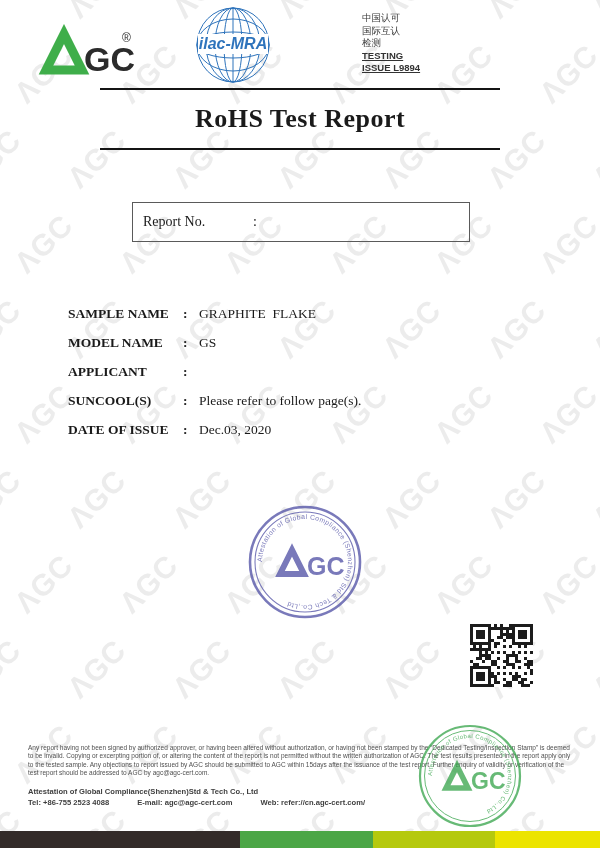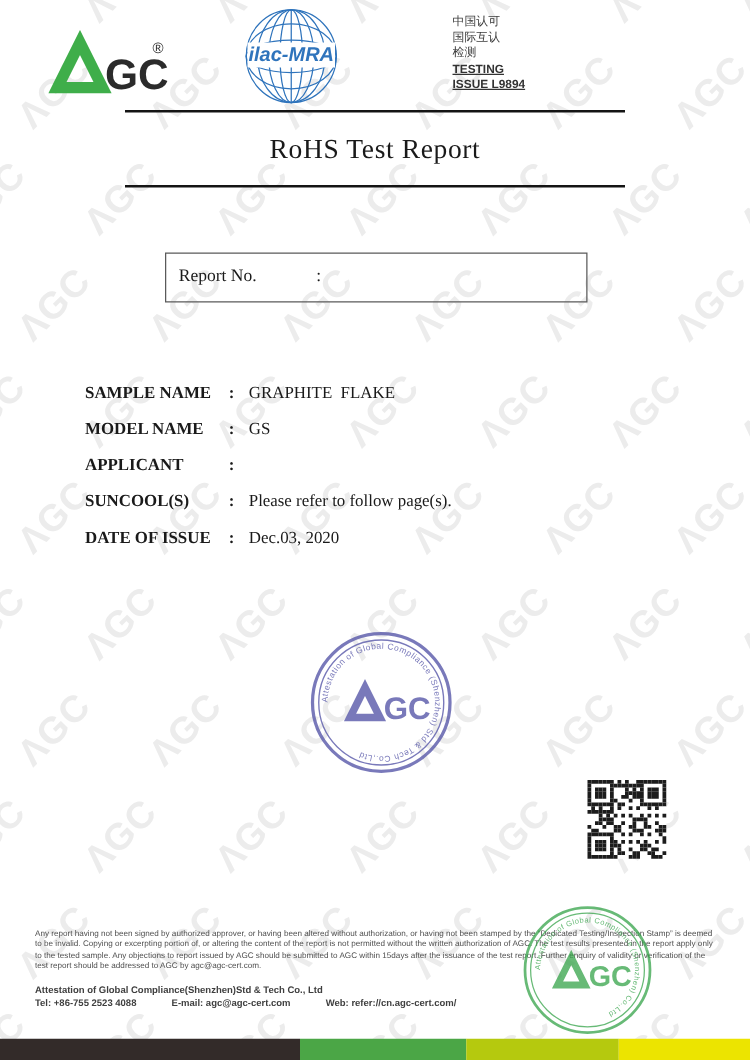--- a/index.html
+++ b/index.html
@@ -31,21 +31,21 @@
   #accred{position:absolute;left:362px;top:12px;
     font-family:"Liberation Sans","DejaVu Sans",sans-serif;font-size:9.5px;
     line-height:12.5px;color:#3c3c3c;}
   #accred .b{font-weight:bold;color:#333;text-decoration:underline;}
   
   #title-block{
     position:absolute;left:100px;top:88px;width:400px;height:58px;
     border-top:2px solid #141414;border-bottom:2px solid #141414;
     display:flex;align-items:center;justify-content:center;
   }
-  #title-block h1{margin:0;font-size:22px;font-weight:normal;letter-spacing:.5px;}
+  #title-block h1{margin:0;font-size:26px;font-weight:bold;letter-spacing:.5px;}
   
   #report-box{
     position:absolute;left:132px;top:202px;width:336px;height:38px;
     border:1px solid #5a5a5a;display:flex;align-items:center;font-size:14px;
   }
   #report-box .rb-label{margin-left:10px;width:110px;}
   #report-box .rb-colon{width:32px;}
   #report-box .rb-value{white-space:pre;}
   
   #fields{position:absolute;left:68px;top:306px;width:470px;}

